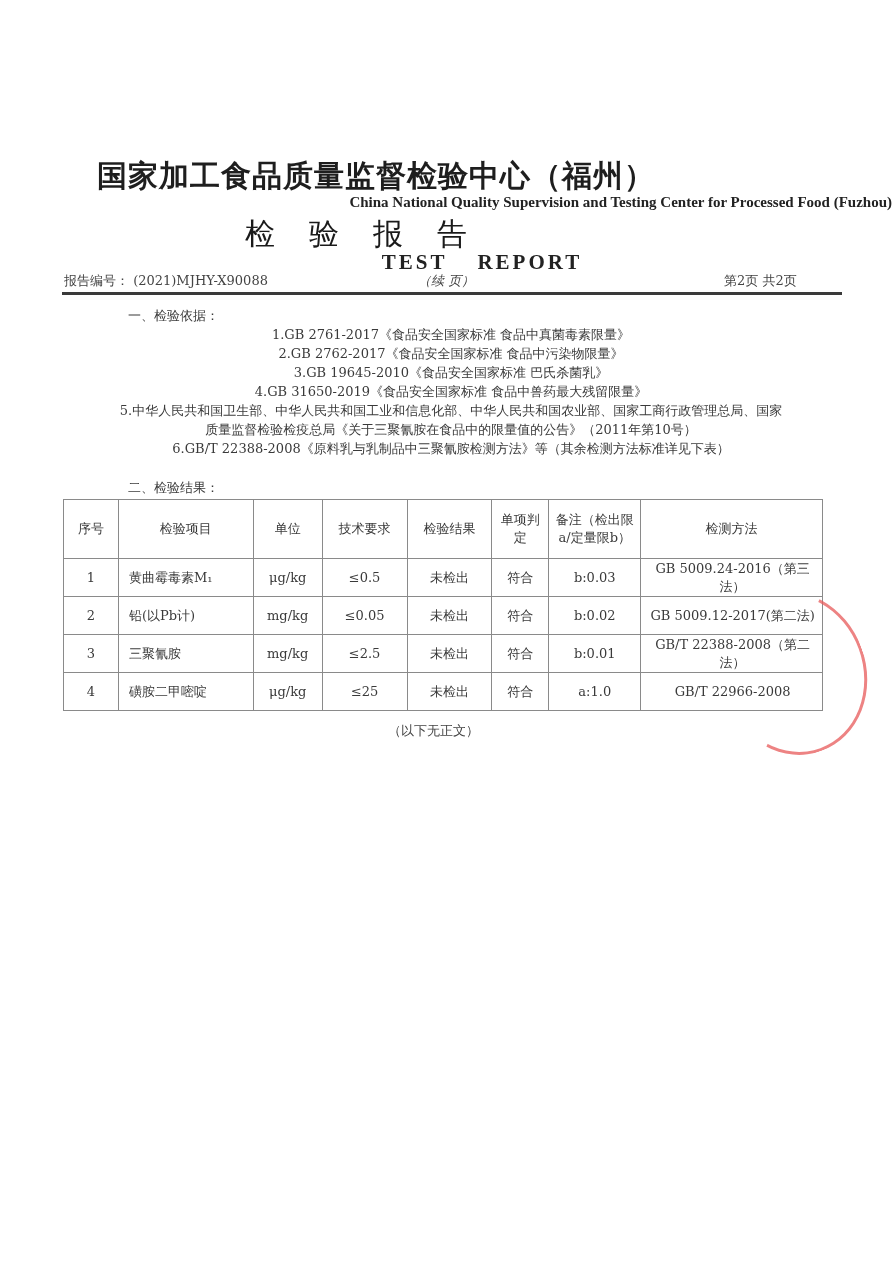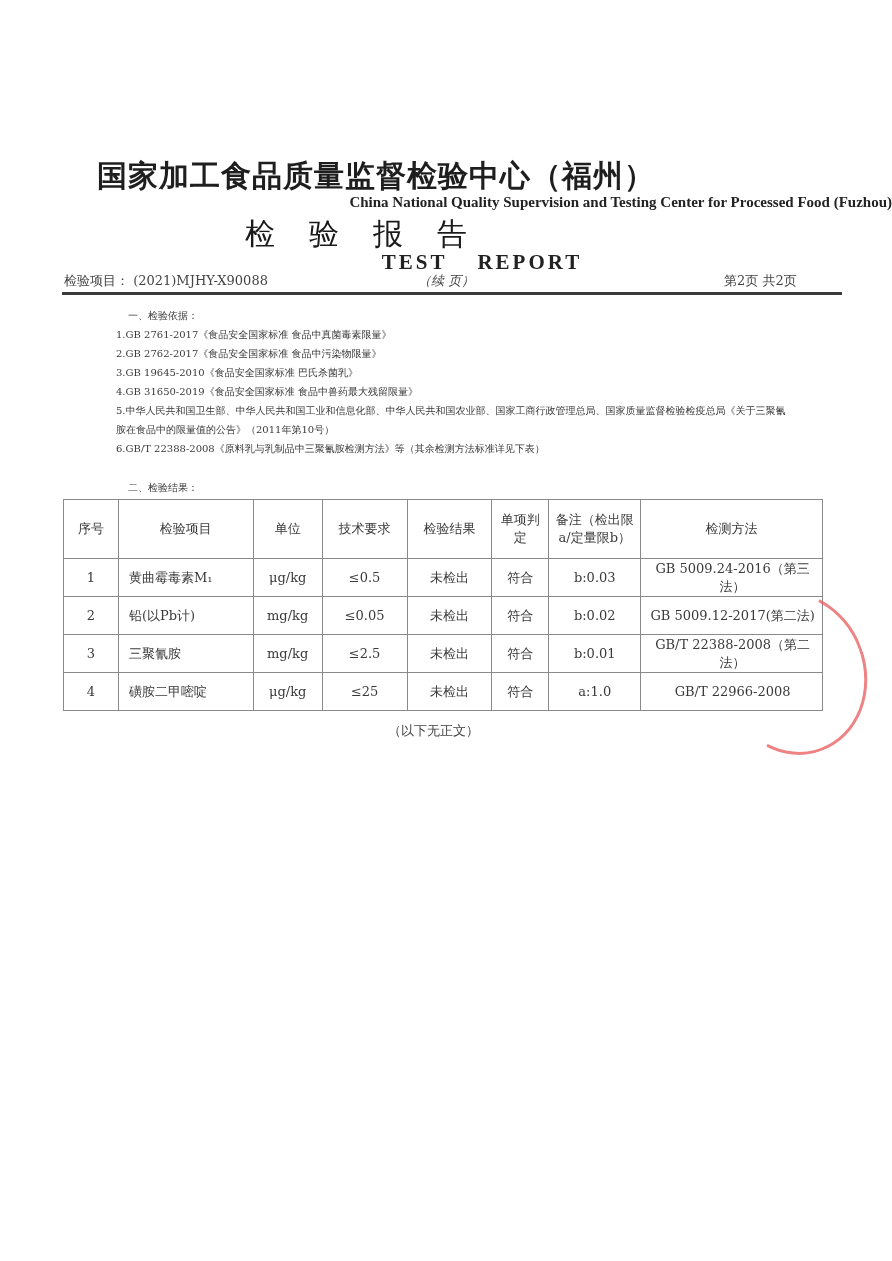--- a/index.html
+++ b/index.html
@@ -13,24 +13,24 @@
   .report-cn { left: 0; width: 712px; top: 214px; text-align: center; font-size: 30px;
                letter-spacing: 34px; text-indent: 34px; color: #1a1a1a; }
   .report-en { left: 0; width: 892px; top: 250px; text-align: center;
                font-family: "Liberation Serif", serif; font-size: 21px; font-weight: bold;
                letter-spacing: 3px; color: #222; word-spacing: 22px; margin-left: 36px; }
   .hdr-row { top: 272px; font-size: 13px; color: #444; }
   .hdr-left { left: 64px; }
   .hdr-mid { left: 418px; font-style: italic; }
   .hdr-right { left: 724px; }
   .rule { left: 62px; top: 292px; width: 780px; height: 3px; background: #3a3a3a; }
-  .body-text { font-size: 10px; color: #3a3a3a; line-height: 19px; }
+  .body-text { font-size: 13px; color: #3a3a3a; line-height: 19px; }
   .basis-title { left: 128px; top: 306px; }
   .basis-list { left: 116px; top: 325px; width: 670px; }
-  .basis-list div { white-space: nowrap; }
+  .basis-list div { white-space: nowrap; text-align: center; }
   .basis-list .wrap { white-space: normal; }
   .results-title { left: 128px; top: 478px; }
   table.results { position: absolute; left: 63px; top: 499px; width: 760px;
                   border-collapse: collapse; font-size: 13px; color: #3a3a3a; padding-left: 7px; }
   table.results th, table.results td { border: 1px solid #8a8a8a; text-align: center;
                   font-weight: normal; padding: 0 4px; }
   table.results thead th { height: 58px; }
   table.results tbody td { height: 37px; }
   table.results td.item { text-align: left; padding-left: 10px; }
   table.results td.method { text-align: center; padding-left: 6px; }
@@ -41,21 +41,21 @@
 </style>
 </head>
 <body>
 
 <div class="abs title-cn">国家加工食品质量监督检验中心（福州）</div>
 <div class="abs title-en">China National Quality Supervision and Testing Center for Processed Food (Fuzhou)</div>
 <div class="abs report-cn">检验报告</div>
 <div class="abs report-en">TEST REPORT</div>
 
 <div class="abs hdr-row hdr-left">
-  <span>检验项目：</span>
+  <span>报告编号：</span>
   <span>(2021)MJHY-X90088</span>
 </div>
 <div class="abs hdr-row hdr-mid">（续 页）</div>
 <div class="abs hdr-row hdr-right">第2页  共2页</div>
 <div class="abs rule"></div>
 
 <div class="abs body-text basis-title">一、检验依据：</div>
 <div class="abs body-text basis-list">
   <div>1.GB 2761-2017《食品安全国家标准 食品中真菌毒素限量》</div>
   <div>2.GB 2762-2017《食品安全国家标准 食品中污染物限量》</div>

